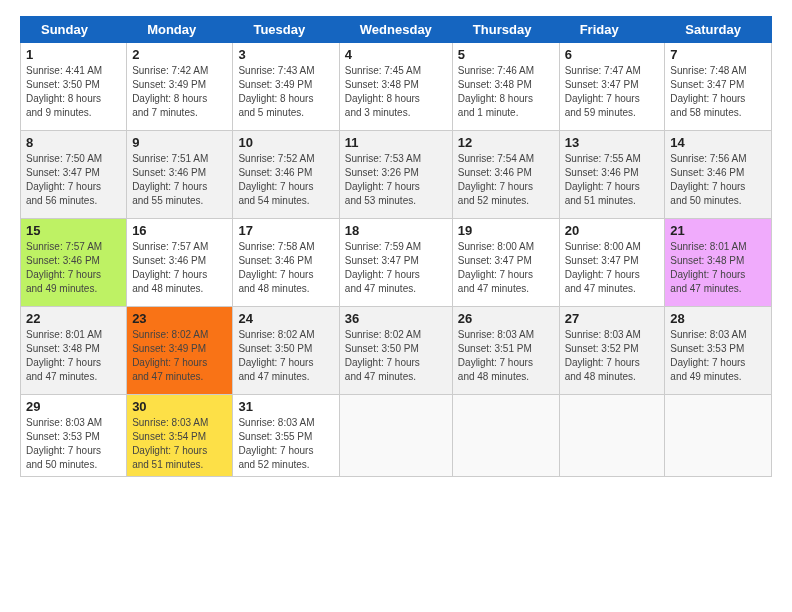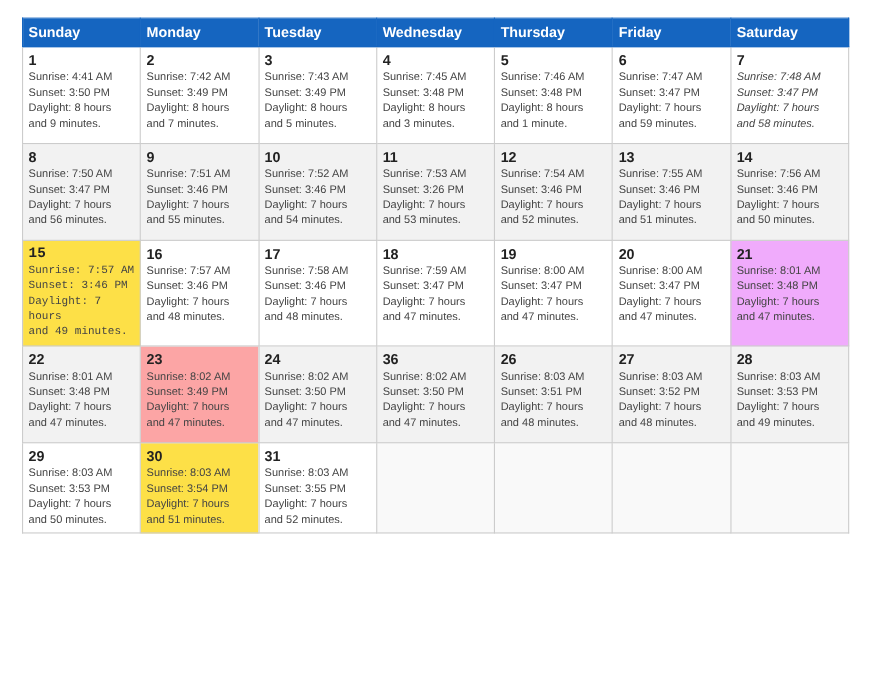--- a/index.html
+++ b/index.html
@@ -57,21 +57,21 @@
     }
     .calendar {
       width: 100%;
       border-collapse: collapse;
       font-size: 10.5px;
     }
     .calendar th {
       background-color: #1565c0;
       color: #fff;
       text-align: left;
-      padding: 5px 5px;
+      padding: 5px 20px;
       font-size: 13px;
       font-weight: bold;
       border: 1px solid #1565c0;
     }
     .calendar td {
       border: 1px solid #ccc;
       vertical-align: top;
       padding: 4px 5px;
       width: calc(100% / 7);
       height: 88px;
@@ -158,21 +158,21 @@
           </td>
           <td style="background: rgb(255, 255, 255);">
             <span class="day-num">6</span>
             <div class="day-detail" style="white-space: pre-line;">Sunrise: 7:47 AM
 Sunset: 3:47 PM
 Daylight: 7 hours
 and 59 minutes.</div>
           </td>
           <td style="background: rgb(255, 255, 255);">
             <span class="day-num">7</span>
-            <div class="day-detail" style="white-space: pre-line; font-style: italic;">Sunrise: 7:48 AM
+            <div class="day-detail" style="white-space: pre-line;">Sunrise: 7:48 AM
 Sunset: 3:47 PM
 Daylight: 7 hours
 and 58 minutes.</div>
           </td>
         </tr>
         <tr>
           <td style="background: rgb(242, 242, 242);">
             <span class="day-num">8</span>
             <div class="day-detail" style="white-space: pre-line;">Sunrise: 7:50 AM
 Sunset: 3:47 PM
@@ -216,21 +216,21 @@
           </td>
           <td style="background: rgb(242, 242, 242);">
             <span class="day-num">14</span>
             <div class="day-detail" style="white-space: pre-line;">Sunrise: 7:56 AM
 Sunset: 3:46 PM
 Daylight: 7 hours
 and 50 minutes.</div>
           </td>
         </tr>
         <tr>
-          <td style="background: #fde047; font-family: Liberation Mono, monospace;">
+          <td style="background: #bef264;">
             <span class="day-num">15</span>
             <div class="day-detail" style="white-space: pre-line;">Sunrise: 7:57 AM
 Sunset: 3:46 PM
 Daylight: 7 hours
 and 49 minutes.</div>
           </td>
           <td style="background: rgb(255, 255, 255);">
             <span class="day-num">16</span>
             <div class="day-detail" style="white-space: pre-line;">Sunrise: 7:57 AM
 Sunset: 3:46 PM
@@ -274,21 +274,21 @@
           </td>
         </tr>
         <tr>
           <td style="background: rgb(242, 242, 242); margin-left: 26px;">
             <span class="day-num">22</span>
             <div class="day-detail" style="white-space: pre-line;">Sunrise: 8:01 AM
 Sunset: 3:48 PM
 Daylight: 7 hours
 and 47 minutes.</div>
           </td>
-          <td style="background: #fca5a5;">
+          <td style="background: #f97316;">
             <span class="day-num">23</span>
             <div class="day-detail" style="white-space: pre-line;">Sunrise: 8:02 AM
 Sunset: 3:49 PM
 Daylight: 7 hours
 and 47 minutes.</div>
           </td>
           <td style="background: rgb(242, 242, 242);">
             <span class="day-num">24</span>
             <div class="day-detail" style="white-space: pre-line;">Sunrise: 8:02 AM
 Sunset: 3:50 PM

